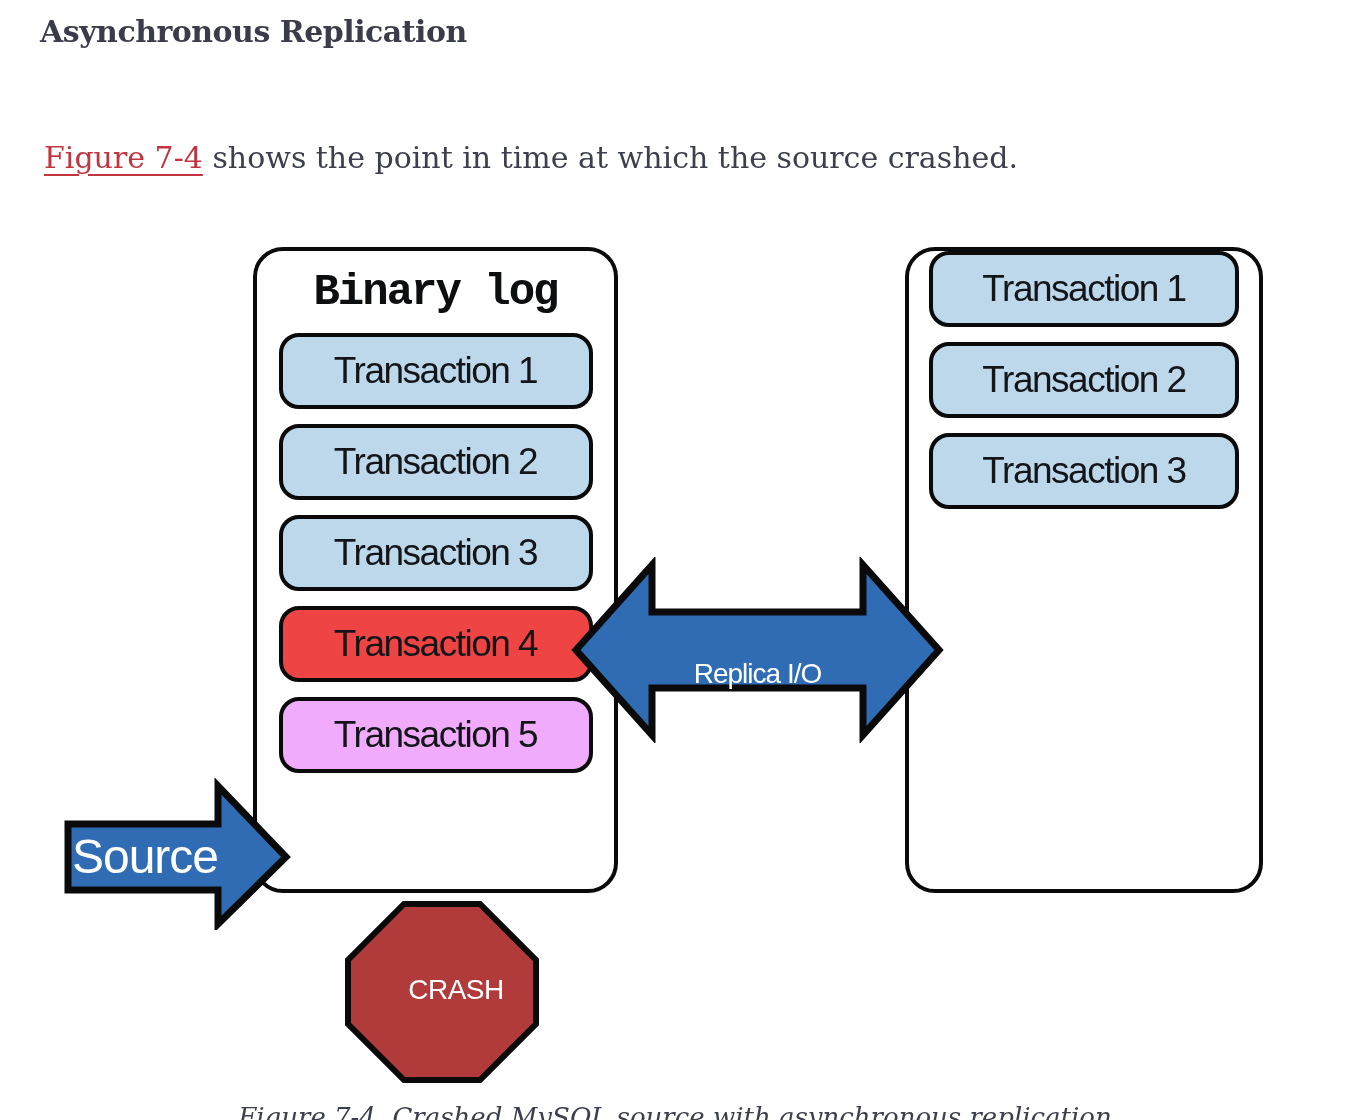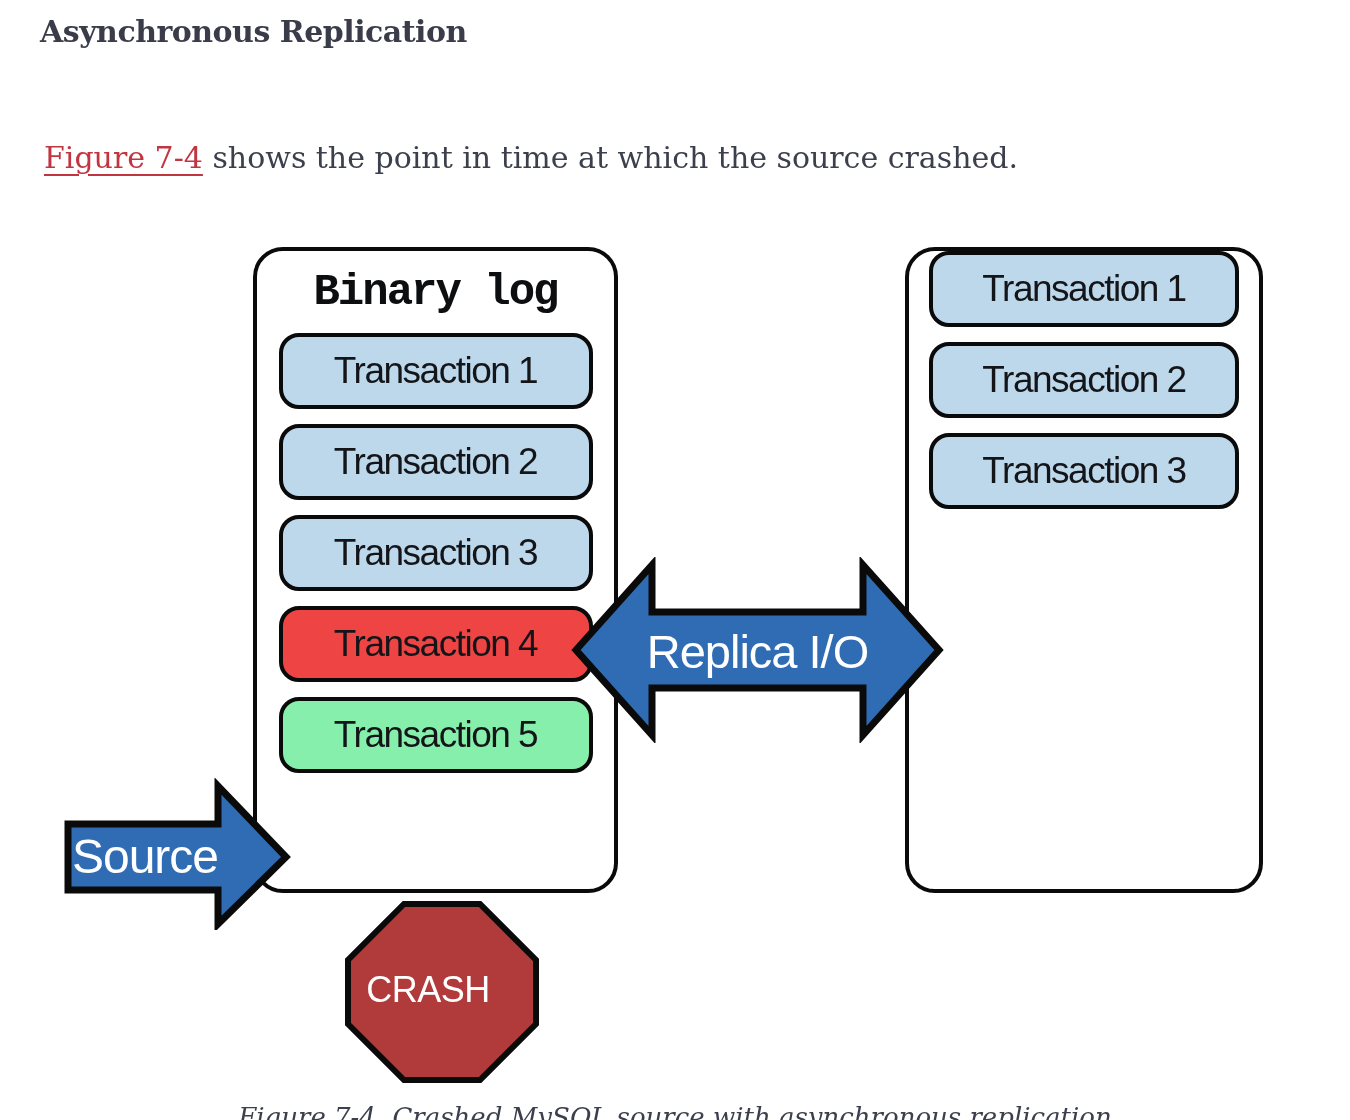--- a/index.html
+++ b/index.html
@@ -71,23 +71,23 @@
   .svg-replica { left: 570px; top: 557px; }
   .svg-source  { left: 62px;  top: 778px; }
   .svg-crash   { left: 343px; top: 899px; }
 
   .arrow-label {
     position: absolute;
     font-family: "Liberation Sans", sans-serif;
     color: #ffffff;
     text-align: center;
   }
-  .replica-label { left: 570px; top: 630px; width: 375px; font-size: 47px; line-height: 44px; letter-spacing: -1px; }
+  .replica-label { left: 570px; top: 652px; width: 375px; font-size: 28px; line-height: 44px; letter-spacing: -1px; }
   .source-label  { left: 70px;  top: 836px; width: 150px; font-size: 48px; line-height: 42px; letter-spacing: -1px; }
-  .crash-label   { left: 329px; top: 968px; width: 198px; font-size: 36px; line-height: 44px; letter-spacing: -0.5px; }
+  .crash-label   { left: 357px; top: 968px; width: 198px; font-size: 28px; line-height: 44px; letter-spacing: -0.5px; }
 
   .fig-caption {
     position: absolute; left: 0; top: 1102px; width: 100%;
     text-align: center;
     font-style: italic;
     font-size: 26px;
     color: #3c3f4c;
     margin: 0;
   }
 </style>
@@ -111,21 +111,21 @@
       </div>
 
       <div class="txn" style="background-color: rgb(189, 215, 235);">
         <span>Transaction 3</span>
       </div>
 
       <div class="txn" style="background-color: #ef4444;">
         <span>Transaction 4</span>
       </div>
 
-      <div class="txn" style="background-color: #86efac;">
+      <div class="txn" style="background-color: #f0abfc;">
         <span>Transaction 5</span>
       </div>
     </div>
 </div>
 
 <div class="log-box relay-box">
   <div>
 
       <div class="txn" style="background-color: rgb(189, 215, 235);">
         <span>Transaction 1</span>

